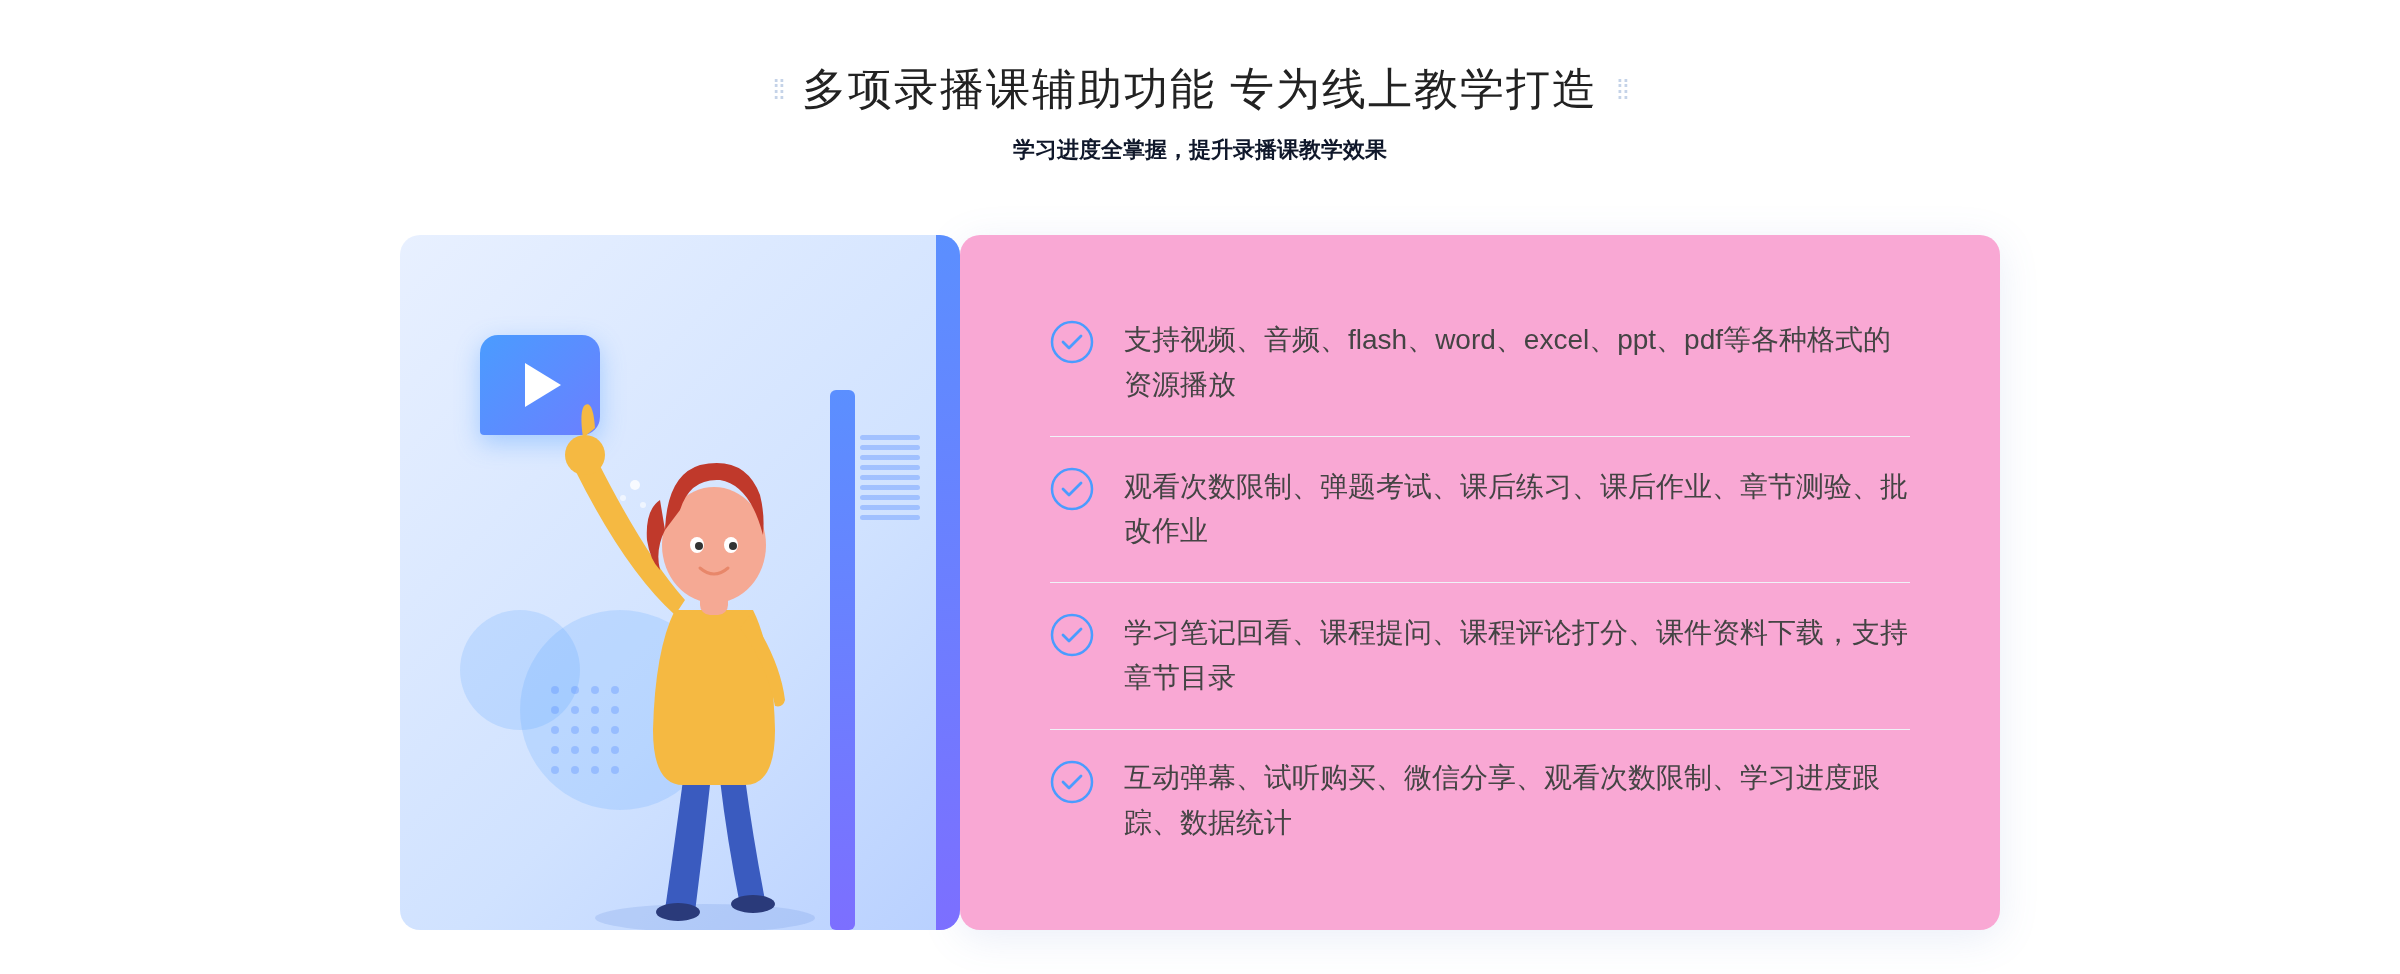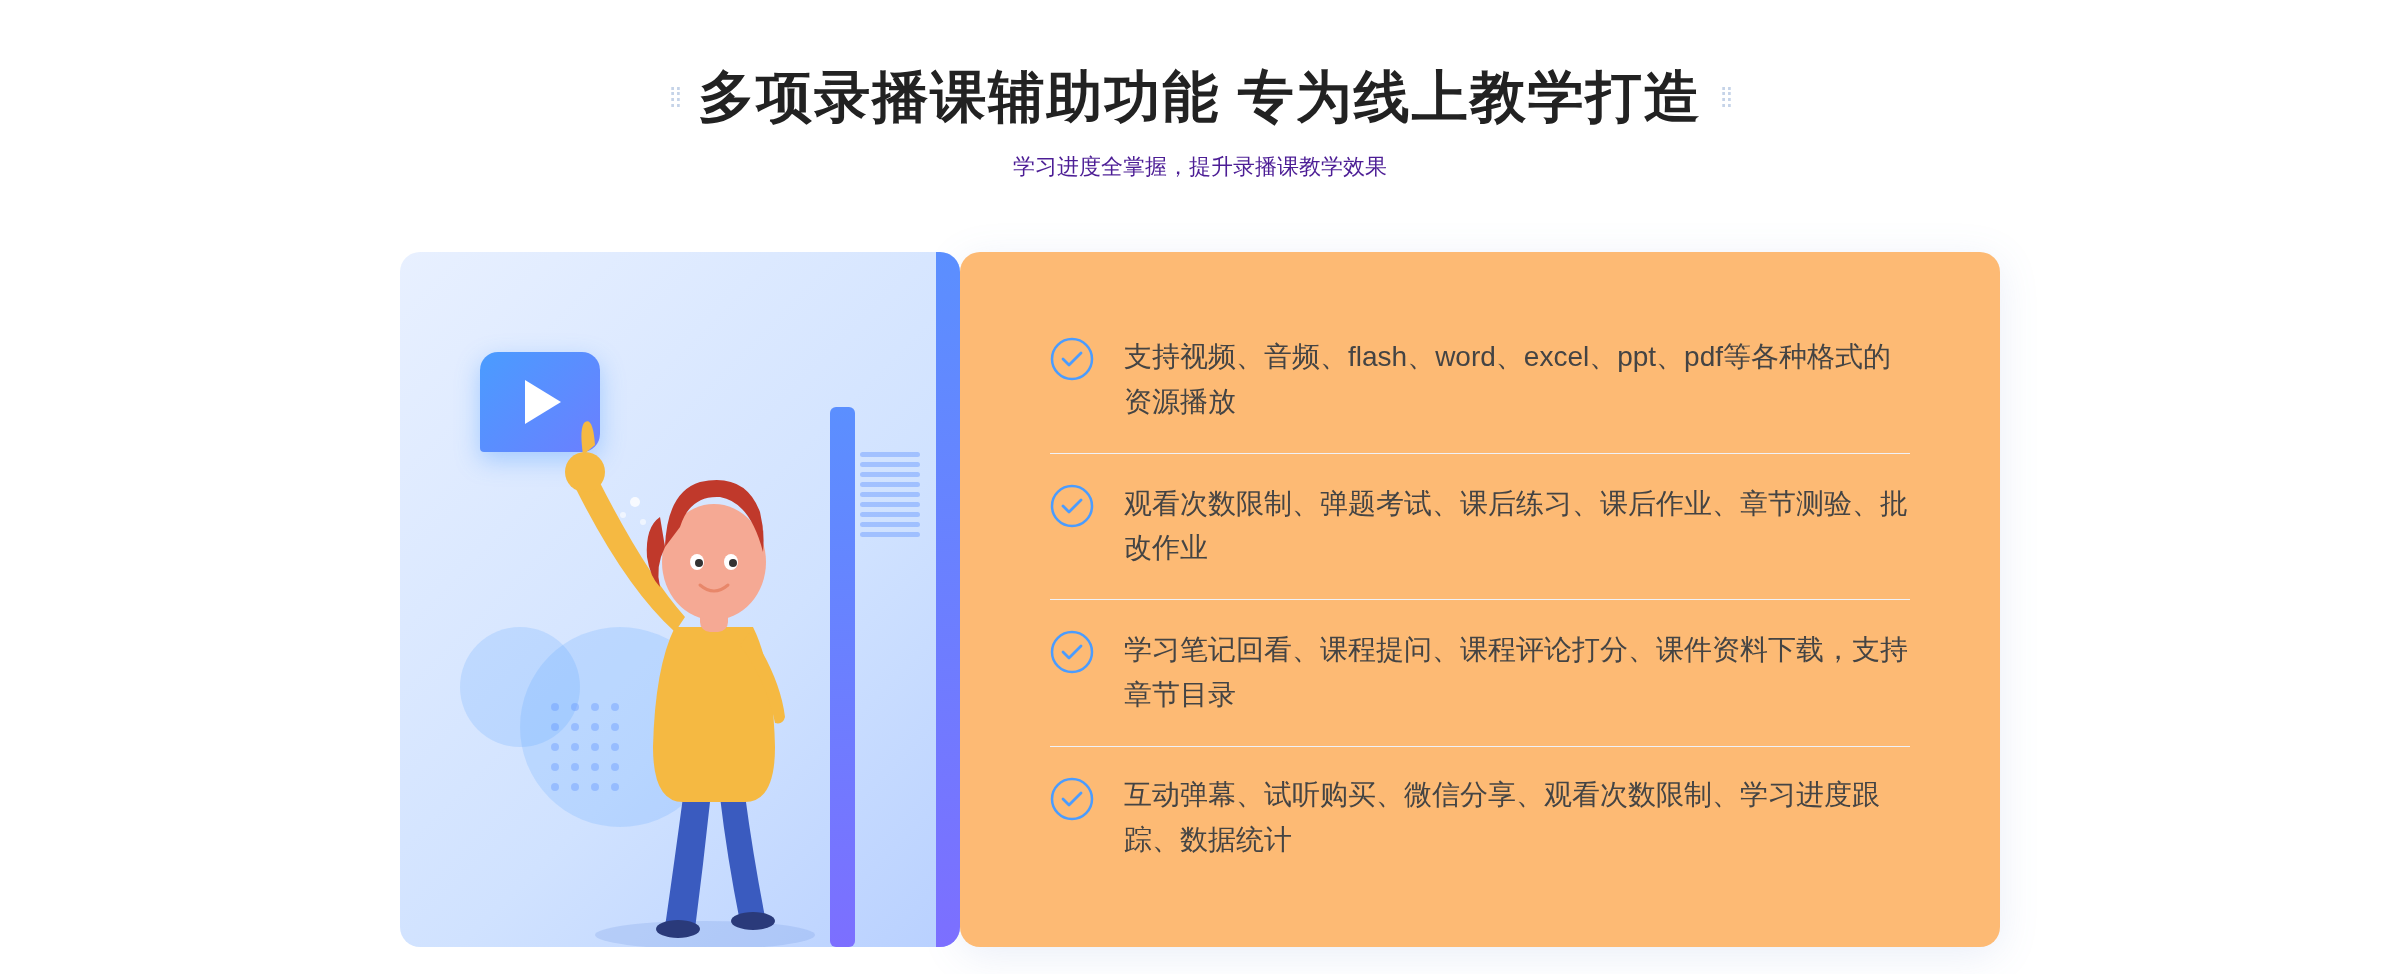--- a/index.html
+++ b/index.html
@@ -37,30 +37,30 @@
       align-items: center;
       gap: 18px;
     }
     .title-deco {
       color: #c5d3e8;
       font-size: 28px;
       letter-spacing: -2px;
       user-select: none;
     }
     .main-title {
-      font-size: 56px;
-      font-weight: 700;
+      font-size: 44px;
+      font-weight: 400;
       color: #222;
       letter-spacing: 2px;
     }
     .subtitle {
       font-size: 22px;
-      color: #4c1d95;
+      color: #0f172a;
       margin-top: 16px;
-      font-weight: 400;
+      font-weight: 700;
     }
 
     
     .content-area {
       display: flex;
       align-items: stretch;
       width: 1600px;
       margin-top: 50px;
       min-height: 680px;
       position: relative;
@@ -201,21 +201,21 @@
     }
 
     
     .person-svg {
       width: 320px;
       height: 540px;
     }
 
     
     .panel-card {
-      background: #fdba74;
+      background: #f9a8d4;
       border-radius: 20px;
       box-shadow: 0 8px 40px rgba(90,120,200,0.13);
       flex: 1;
       padding: 55px 90px;
       display: flex;
       flex-direction: column;
       justify-content: space-between;
       min-height: 620px;
     }
   </style>

